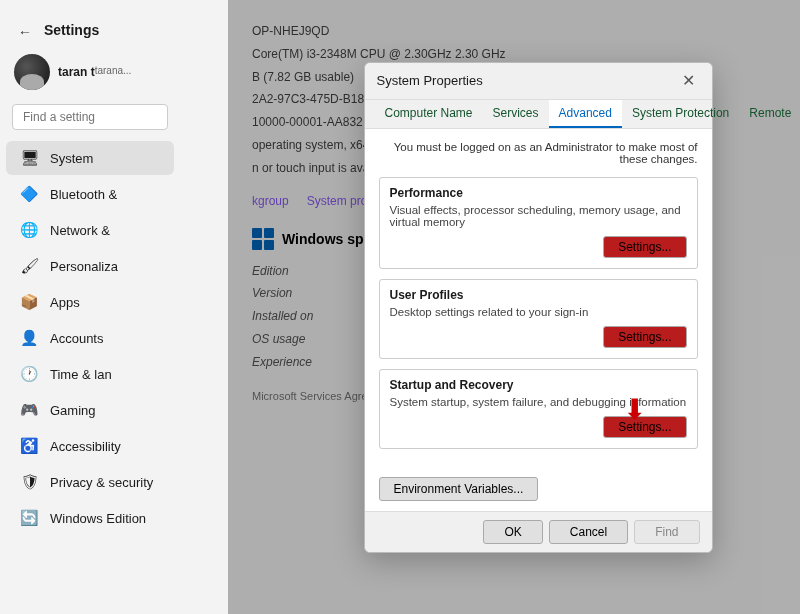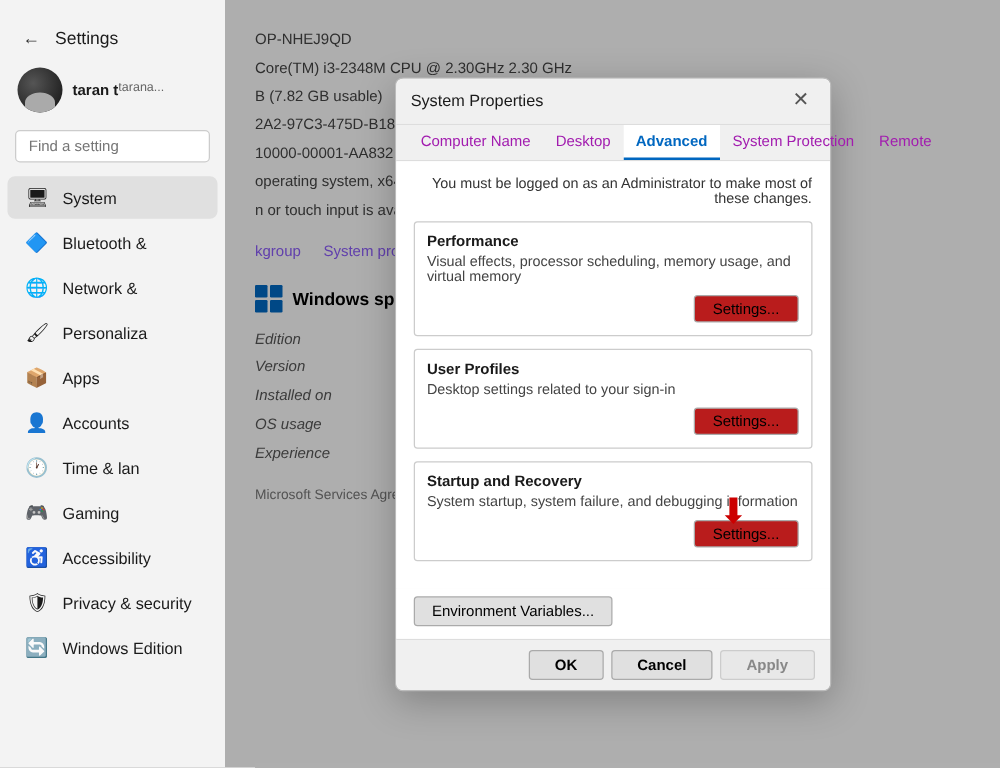--- a/index.html
+++ b/index.html
@@ -31,21 +31,21 @@
     .back-btn {
       background: none;
       border: none;
       cursor: pointer;
       font-size: 14px;
       color: #333;
       padding: 2px 4px;
     }
     .sidebar-title {
       font-size: 14px;
-      font-weight: 400;
+      font-weight: 700;
       color: #1a1a1a;
     }
     .user-section {
       display: flex;
       align-items: center;
       gap: 8px;
       padding: 8px 14px 10px;
     }
     .avatar {
       width: 36px;
@@ -119,20 +119,21 @@
       font-size: 15px;
     }
 
     
     .main-content {
       flex: 1;
       background: #fafafa;
       position: relative;
       overflow: hidden;
       padding: 20px 24px;
+      margin-left: 48px;
     }
 
     
     .system-info {
       font-size: 12px;
       color: #333;
       line-height: 1.8;
     }
     .system-info-row {
       display: flex;
@@ -233,29 +234,28 @@
       display: flex;
       gap: 0;
       padding: 0 10px;
       background: #f0f0f0;
       border-bottom: 1px solid #ddd;
     }
     .dialog-tab {
       padding: 6px 10px;
       font-size: 12px;
       cursor: pointer;
-      color: #a21caf;
+      color: #14532d;
       border-bottom: 2px solid transparent;
       white-space: nowrap;
     }
     .dialog-tab.active {
       border-bottom: 2px solid #0067c0;
       color: #0067c0;
       background: #fff;
-      font-weight: bold;
     }
     .dialog-body {
       padding: 12px 14px;
       background: #fff;
     }
     .dialog-notice {
       font-size: 11.5px;
       color: #333;
       margin-bottom: 12px;
       text-align: right;
@@ -315,21 +315,20 @@
       background: #e0e0e0;
       border: 1px solid #aaa;
       border-radius: 3px;
       cursor: pointer;
     }
     .footer-btn {
       padding: 4px 20px;
       font-size: 12px;
       border-radius: 3px;
       cursor: pointer;
-      font-weight: bold;
     }
     .footer-btn.ok, .footer-btn.cancel {
       background: #e0e0e0;
       border: 1px solid #aaa;
     }
     .footer-btn.apply {
       background: #e8e8e8;
       border: 1px solid #ccc;
       color: #888;
     }
@@ -461,21 +460,21 @@
   <div style="font-size:11px;color:#777;margin-top:16px;">Microsoft Services Agreement</div>
 
   <div class="modal-overlay">
     <div class="dialog">
       <div class="dialog-titlebar">
         <span class="dialog-title">System Properties</span>
         <button class="dialog-close">✕</button>
       </div>
       <div class="dialog-tabs">
       <div class="dialog-tab">Computer Name</div>
-          <div class="dialog-tab">Desktop</div>
+          <div class="dialog-tab">Services</div>
           <div class="dialog-tab active">Advanced</div>
           <div class="dialog-tab">System Protection</div>
           <div class="dialog-tab">Remote</div>
         </div>
       <div class="dialog-body">
         <p class="dialog-notice">You must be logged on as an Administrator to make most of these changes.</p>
         <div class="dialog-section clearfix">
           <div class="dialog-section-title">Performance</div>
           <div class="dialog-section-desc">Visual effects, processor scheduling, memory usage, and virtual memory</div>
           <button class="settings-btn">Settings...</button>
@@ -492,17 +491,17 @@
           <span class="arrow-icon">⬇</span>
           <button class="settings-btn">Settings...</button>
         </div>
       </div>
       <div style="padding: 6px 14px 10px; background:#fff;">
         <button class="env-vars-btn">Environment Variables...</button>
       </div>
       <div class="dialog-footer">
         <button class="footer-btn ok">OK</button>
         <button class="footer-btn cancel">Cancel</button>
-        <button class="footer-btn apply">Apply</button>
+        <button class="footer-btn apply">Find</button>
       </div>
     </div>
   </div>
 </div>
 
 </body></html>

